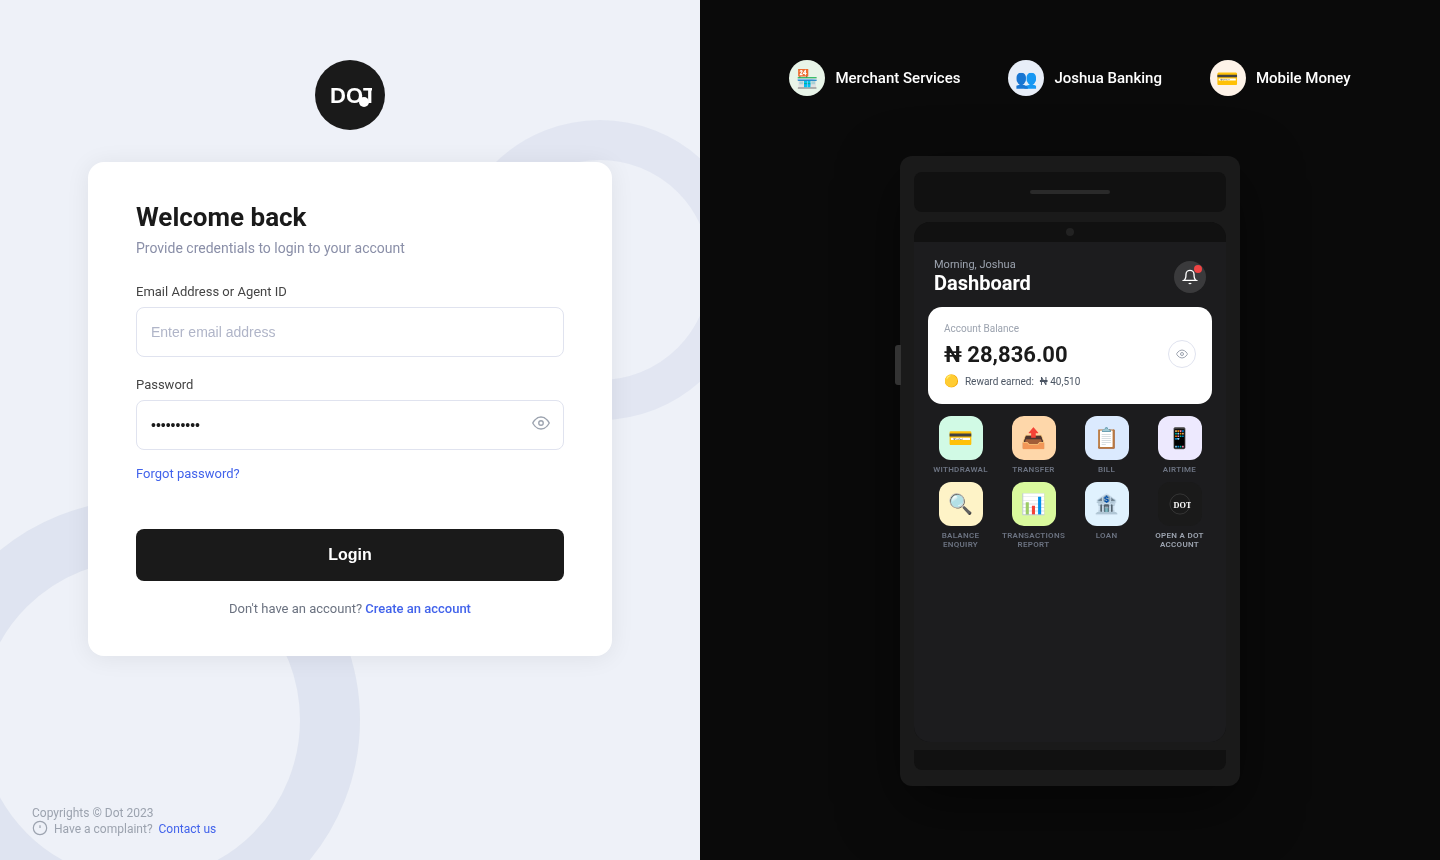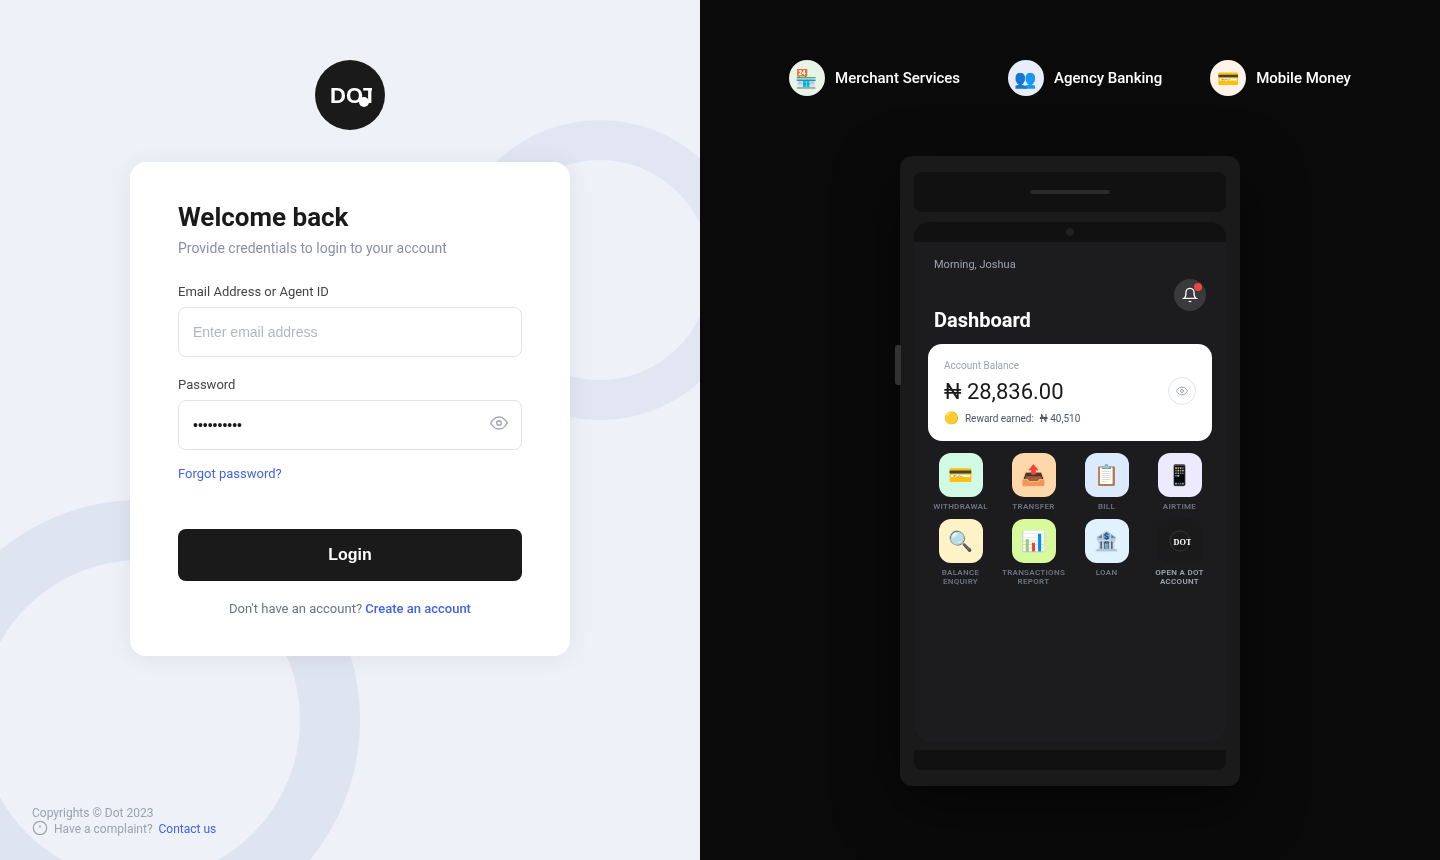--- a/index.html
+++ b/index.html
@@ -54,21 +54,21 @@
       border-radius: 50%;
       display: flex;
       align-items: center;
       justify-content: center;
     }
 
     .login-card {
       background: #fff;
       border-radius: 16px;
       padding: 40px 48px;
-      width: 440px;
+      width: 524px;
       box-shadow: 0 2px 24px rgba(0,0,0,0.07);
       z-index: 1;
     }
 
     .login-card h1 {
       font-size: 26px;
       font-weight: 700;
       color: #1a1a1a;
       margin-bottom: 8px;
     }
@@ -294,21 +294,20 @@
 
     .app-header .greeting {
       font-size: 11px;
       color: #9ca3af;
     }
 
     .app-header .dashboard-title {
       font-size: 20px;
       font-weight: 700;
       color: #fff;
-      margin-top: 37px;
     }
 
     .app-header .notif-btn {
       width: 32px;
       height: 32px;
       background: #3a3a3c;
       border-radius: 50%;
       display: flex;
       align-items: center;
       justify-content: center;
@@ -339,21 +338,21 @@
     }
 
     .balance-label {
       font-size: 10px;
       color: #9ca3af;
       margin-bottom: 6px;
     }
 
     .balance-amount {
       font-size: 22px;
-      font-weight: 400;
+      font-weight: 700;
       color: #1a1a1a;
       display: flex;
       align-items: center;
       justify-content: space-between;
     }
 
     .balance-eye {
       width: 28px;
       height: 28px;
       border: 1.5px solid #e0e3ef;
@@ -495,21 +494,21 @@
 </div>
 
 <div class="right-panel">
   <div class="services-nav">
     <div class="service-item">
       <div class="service-icon merchant">🏪</div>
       <span class="service-label">Merchant Services</span>
     </div>
     <div class="service-item">
       <div class="service-icon agency">👥</div>
-      <span class="service-label">Agency Banking</span>
+      <span class="service-label">Joshua Banking</span>
     </div>
     <div class="service-item">
       <div class="service-icon mobile">💳</div>
       <span class="service-label">Mobile Money</span>
     </div>
   </div>
 
   <div class="pos-container">
     <div class="pos-device">
       <div class="pos-side-btn"></div>

